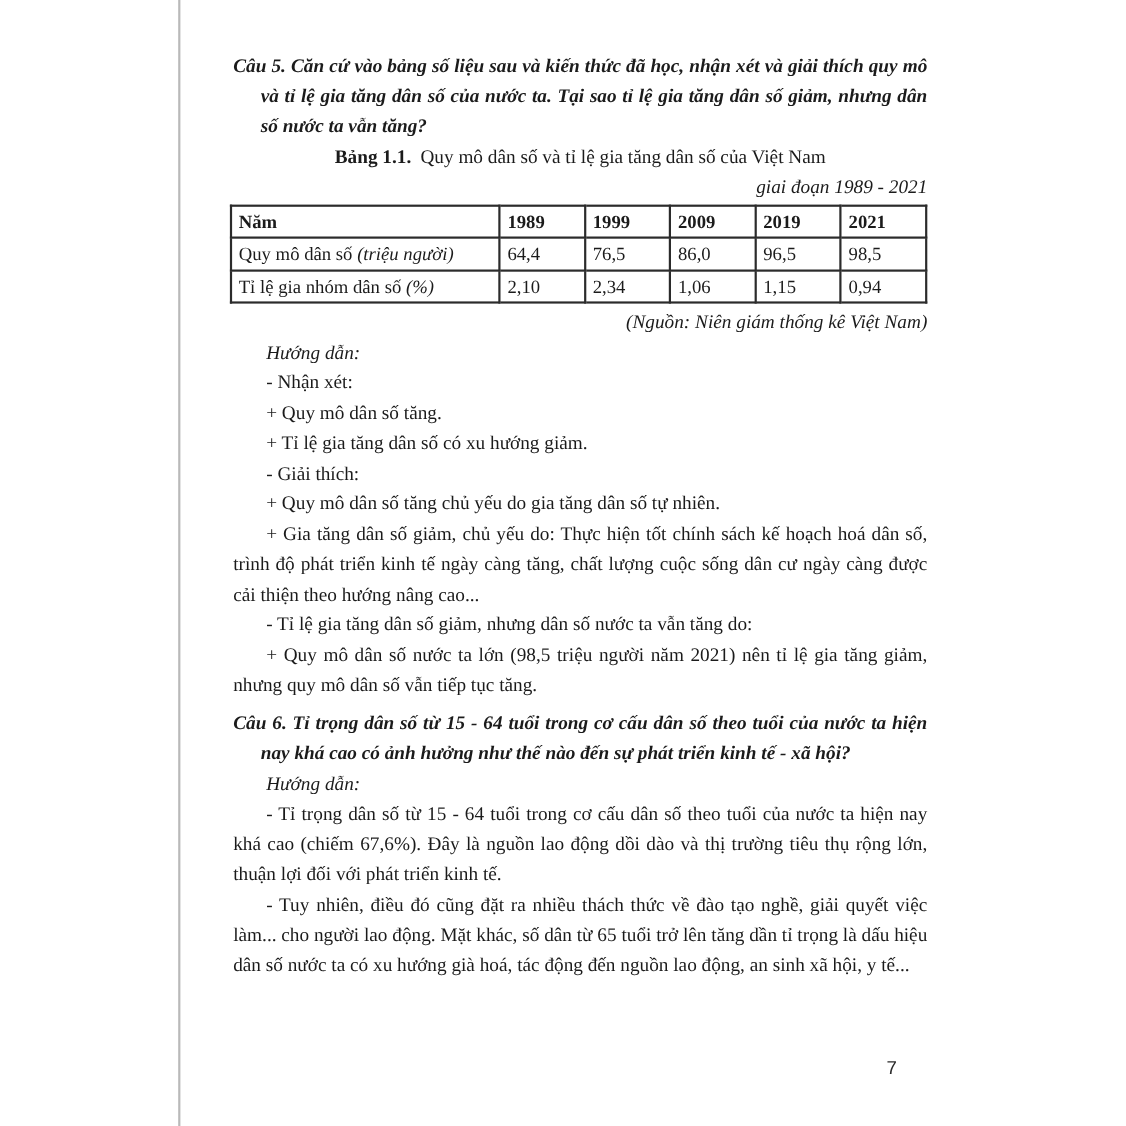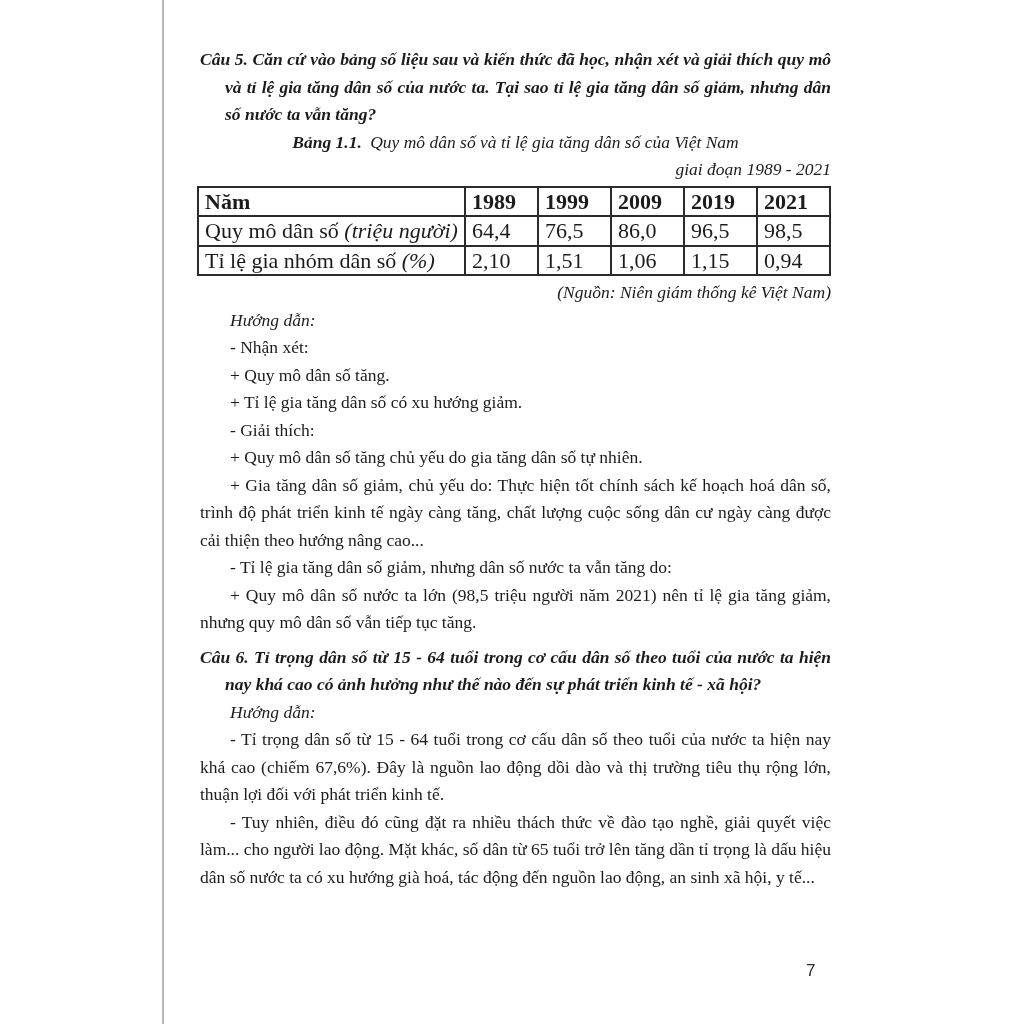--- a/index.html
+++ b/index.html
@@ -12,47 +12,47 @@
     overflow: hidden;
   }
   .edge-line {
     position: absolute;
     left: 162px; top: 0;
     width: 2px; height: 1024px;
     background: #b9b9b9;
   }
   .content {
     position: absolute;
-    left: 200px; top: 46px;
+    left: 212px; top: 46px;
     width: 631px;
     font-size: 17.5px;
     line-height: 27.5px;
   }
   p { margin: 0; }
   .question {
     font-weight: bold;
     font-style: italic;
     text-align: justify;
     padding-left: 25px;
     text-indent: -25px;
   }
   .q6 { margin-top: 7px; }
-  .tbl-title { text-align: center; font-style: italic; line-height: 27px; }
+  .tbl-title { text-align: center; line-height: 27px; }
   .tbl-title .lbl { font-weight: bold; margin-right: 4px; }
   .tbl-subtitle { text-align: right; font-style: italic; line-height: 27px; }
   table {
     border-collapse: collapse;
     margin-left: -3px;
     margin-top: 3px;
     table-layout: fixed;
   }
   th, td {
     border: 2px solid #2b2b2b;
     height: 28px;
-    font-size: 22px;
+    font-size: 17px;
     padding: 0 6px;
     overflow: hidden;
     white-space: nowrap;
   }
   th { font-weight: bold; }
   .c-label { text-align: left; }
   .c-val { text-align: left; }
   .note { font-style: italic; }
   .source { text-align: right; font-style: italic; margin-top: 3px; font-family: Liberation Serif, serif; }
   .hd { font-style: italic; text-indent: 30px; }
@@ -111,21 +111,21 @@
       <td class="c-val">86,0</td>
       <td class="c-val">96,5</td>
       <td class="c-val">98,5</td>
     </tr>
     <tr>
       <td class="c-label">
         <span>Tỉ lệ gia nhóm dân số</span>
         <span class="note">(%)</span>
       </td>
       <td class="c-val">2,10</td>
-      <td class="c-val">1,51</td>
+      <td class="c-val">2,34</td>
       <td class="c-val">1,06</td>
       <td class="c-val">1,15</td>
       <td class="c-val">0,94</td>
     </tr>
   </tbody>
     </table>
 
   <p class="source">(Nguồn: Niên giám thống kê Việt Nam)</p>
 
   <p class="hd">Hướng dẫn:</p>

